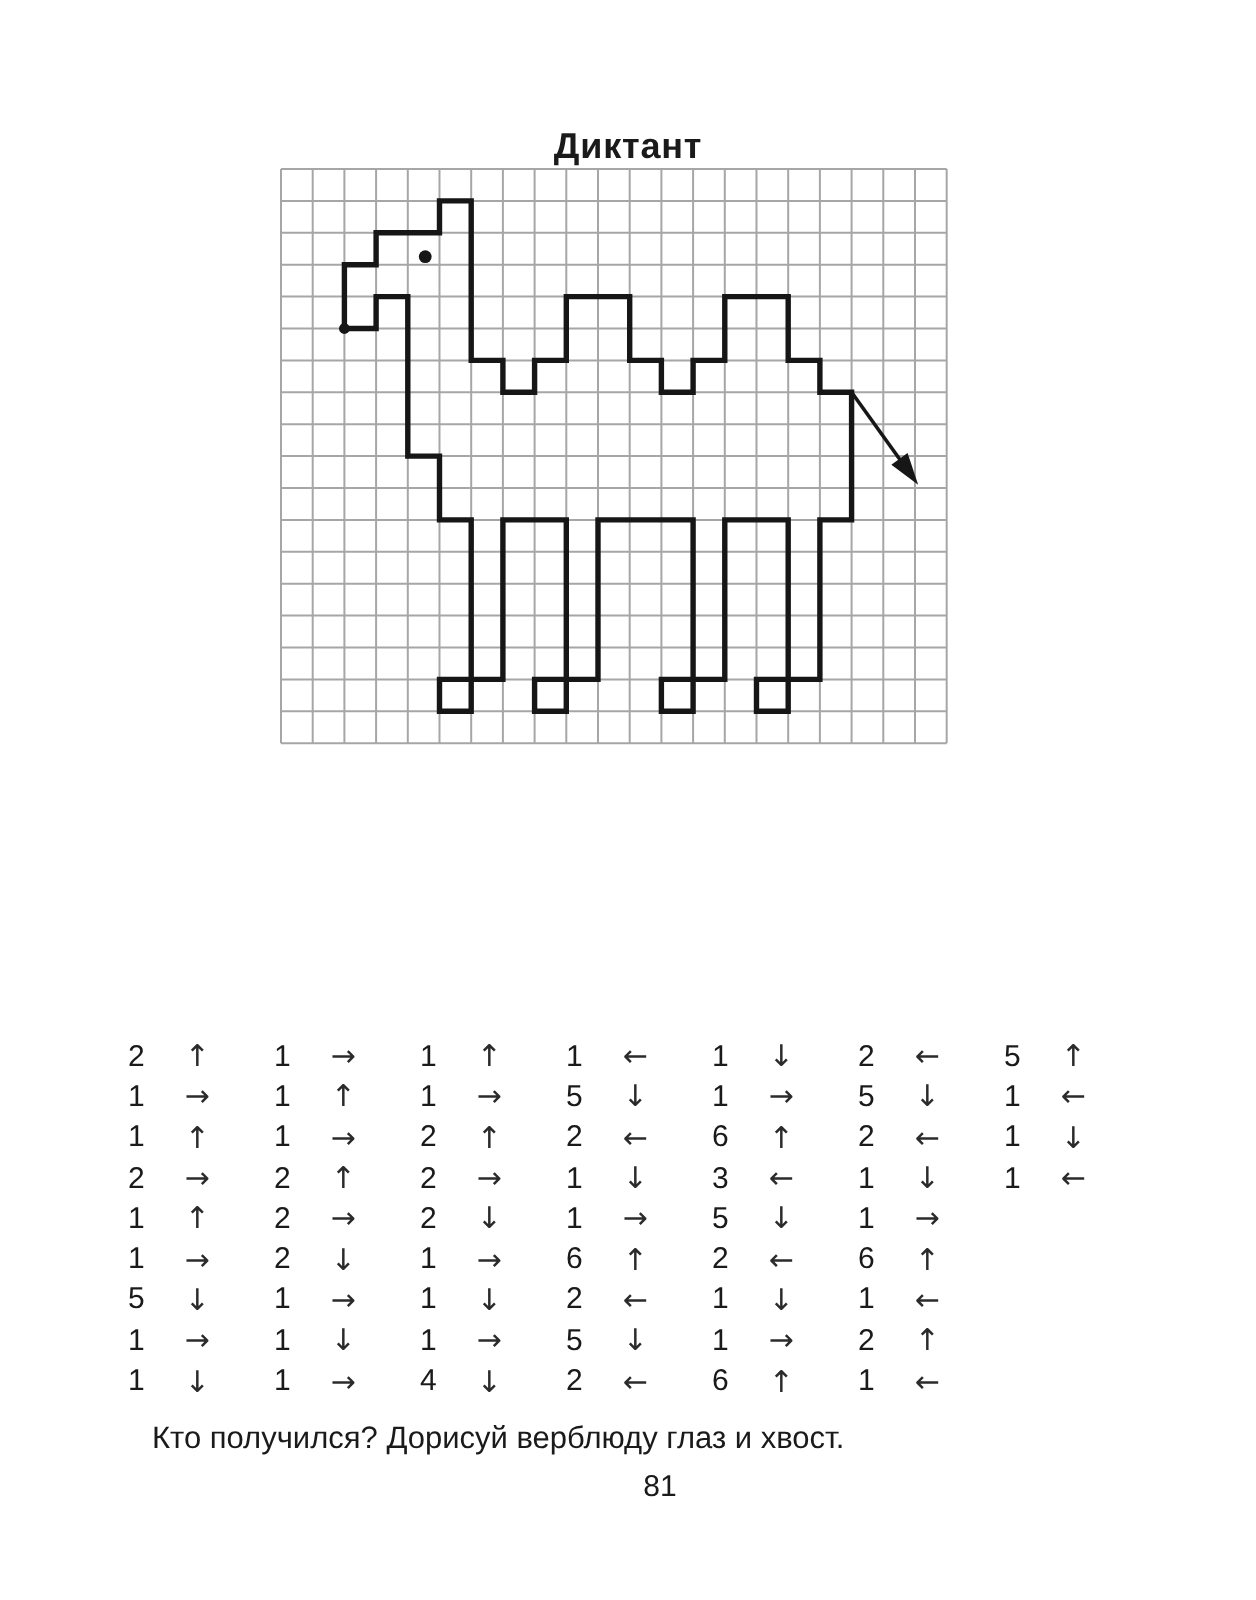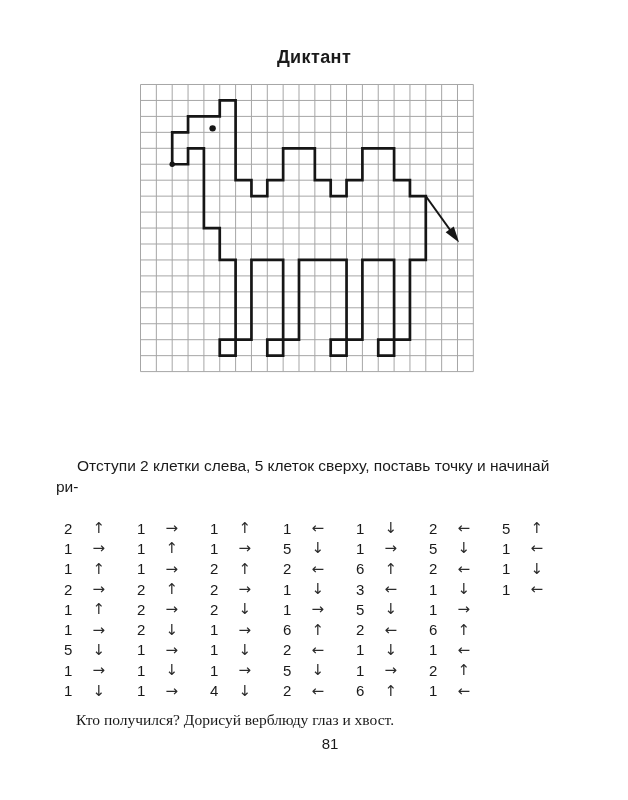--- a/index.html
+++ b/index.html
@@ -7,21 +7,21 @@
     position: relative;
     width: 628px; height: 800px;
     margin: 0 auto;
     background: #ffffff;
     font-family: "Liberation Sans", sans-serif;
     color: #1a1a1a;
     overflow: hidden;
   }
   .title {
     position: absolute; top: 47px; left: 0; right: 0;
-    margin: 0;
+    margin: 16px;
     text-align: center;
     font-size: 18px; font-weight: bold; letter-spacing: 0.4px;
   }
   .figure-svg { position: absolute; left: 136px; top: 80px; }
   .para {
     position: absolute; left: 56px; top: 455px; width: 500px;
     font-size: 15.5px; line-height: 21px;
   }
   .para .line.indent { text-indent: 21px; }
   .steps {
@@ -36,21 +36,20 @@
   }
   .step .num { display: inline-block; }
   .step .arr {
     display: inline-block;
     font-family: "DejaVu Sans", sans-serif;
     font-size: 15px; color: #2b2b2b;
   }
   .question {
     position: absolute; left: 76px; top: 711px;
     font-size: 15.5px;
-    font-family: Liberation Serif, serif;
   }
   .pageno {
     position: absolute; top: 735px; left: 0; right: 0;
     text-align: center; font-size: 15px; padding-left: 32px;
   }
 </style>
 </head>
 <body>
 
 <div class="page">
@@ -102,21 +101,20 @@
         <line x1="4.5" y1="291.59999999999997" x2="337.34999999999997" y2="291.59999999999997"></line>
       </g>
       <polyline points="36.2,84.25 36.2,52.349999999999994 52.05,52.349999999999994 52.05,36.4 83.75,36.4 83.75,20.45 99.6,20.45 99.6,100.19999999999999 115.45,100.19999999999999 115.45,116.14999999999999 131.3,116.14999999999999 131.3,100.19999999999999 147.15,100.19999999999999 147.15,68.3 178.85,68.3 178.85,100.19999999999999 194.7,100.19999999999999 194.7,116.14999999999999 210.54999999999998,116.14999999999999 210.54999999999998,100.19999999999999 226.4,100.19999999999999 226.4,68.3 258.1,68.3 258.1,100.19999999999999 273.95,100.19999999999999 273.95,116.14999999999999 289.8,116.14999999999999 289.8,179.95 273.95,179.95 273.95,259.7 242.25,259.7 242.25,275.65 258.1,275.65 258.1,179.95 226.4,179.95 226.4,259.7 194.7,259.7 194.7,275.65 210.54999999999998,275.65 210.54999999999998,179.95 163,179.95 163,259.7 131.3,259.7 131.3,275.65 147.15,275.65 147.15,179.95 115.45,179.95 115.45,259.7 83.75,259.7 83.75,275.65 99.6,275.65 99.6,179.95 83.75,179.95 83.75,148.04999999999998 67.9,148.04999999999998 67.9,68.3 52.05,68.3 52.05,84.25 36.2,84.25" fill="none" stroke="#161616" stroke-width="2.7" stroke-linejoin="miter" stroke-linecap="square"></polyline>
       <circle cx="36.2" cy="84.25" r="2.7" fill="#161616"></circle>
       <circle cx="76.61749999999999" cy="48.3625" r="3.2" fill="#161616"></circle>
       <line x1="289.8" y1="116.14999999999999" x2="315.4918333112338" y2="151.85304190509595" stroke="#161616" stroke-width="1.8"></line>
       <polygon points="323.08500000000004,162.405 309.68111865424777,152.33842337887432 317.7980094964816,146.49752592597724" fill="#161616"></polygon>
     </svg>
 
   <div class="para">
-    <div class="line indent">Отступи 2 клетки слева, 5 клеток сверху, поставь точку и начинай ри-</div>
   </div>
 
   <div class="steps" id="steps">
       <div class="step-col">
         <div class="step">
           <span class="num">2</span>
           <span class="arr">↑</span>
         </div>
         <div class="step">
           <span class="num">1</span>

